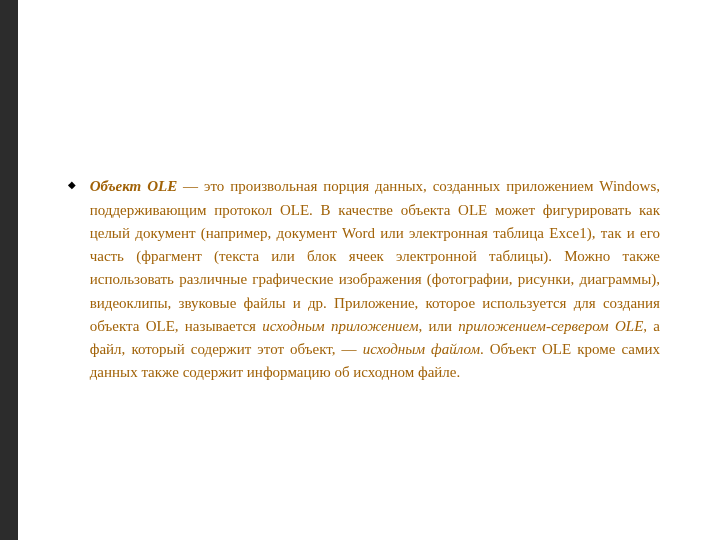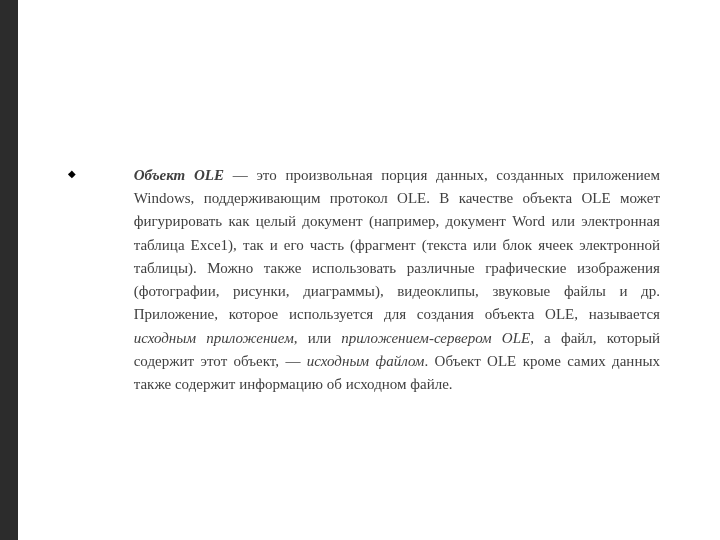--- a/index.html
+++ b/index.html
@@ -50,23 +50,22 @@
     .bullet-symbol {
       font-size: 10px;
       margin-top: 4px;
       flex-shrink: 0;
       color: #000000;
     }
 
     .bullet-text {
       font-size: 15px;
       line-height: 1.55;
-      color: #404040;
+      color: #a16207;
       text-align: justify;
-      margin-left: 44px;
     }
 
     em {
       font-style: italic;
     }
   </style>
 </head>
 <body>
 
 <div class="slide-container">

